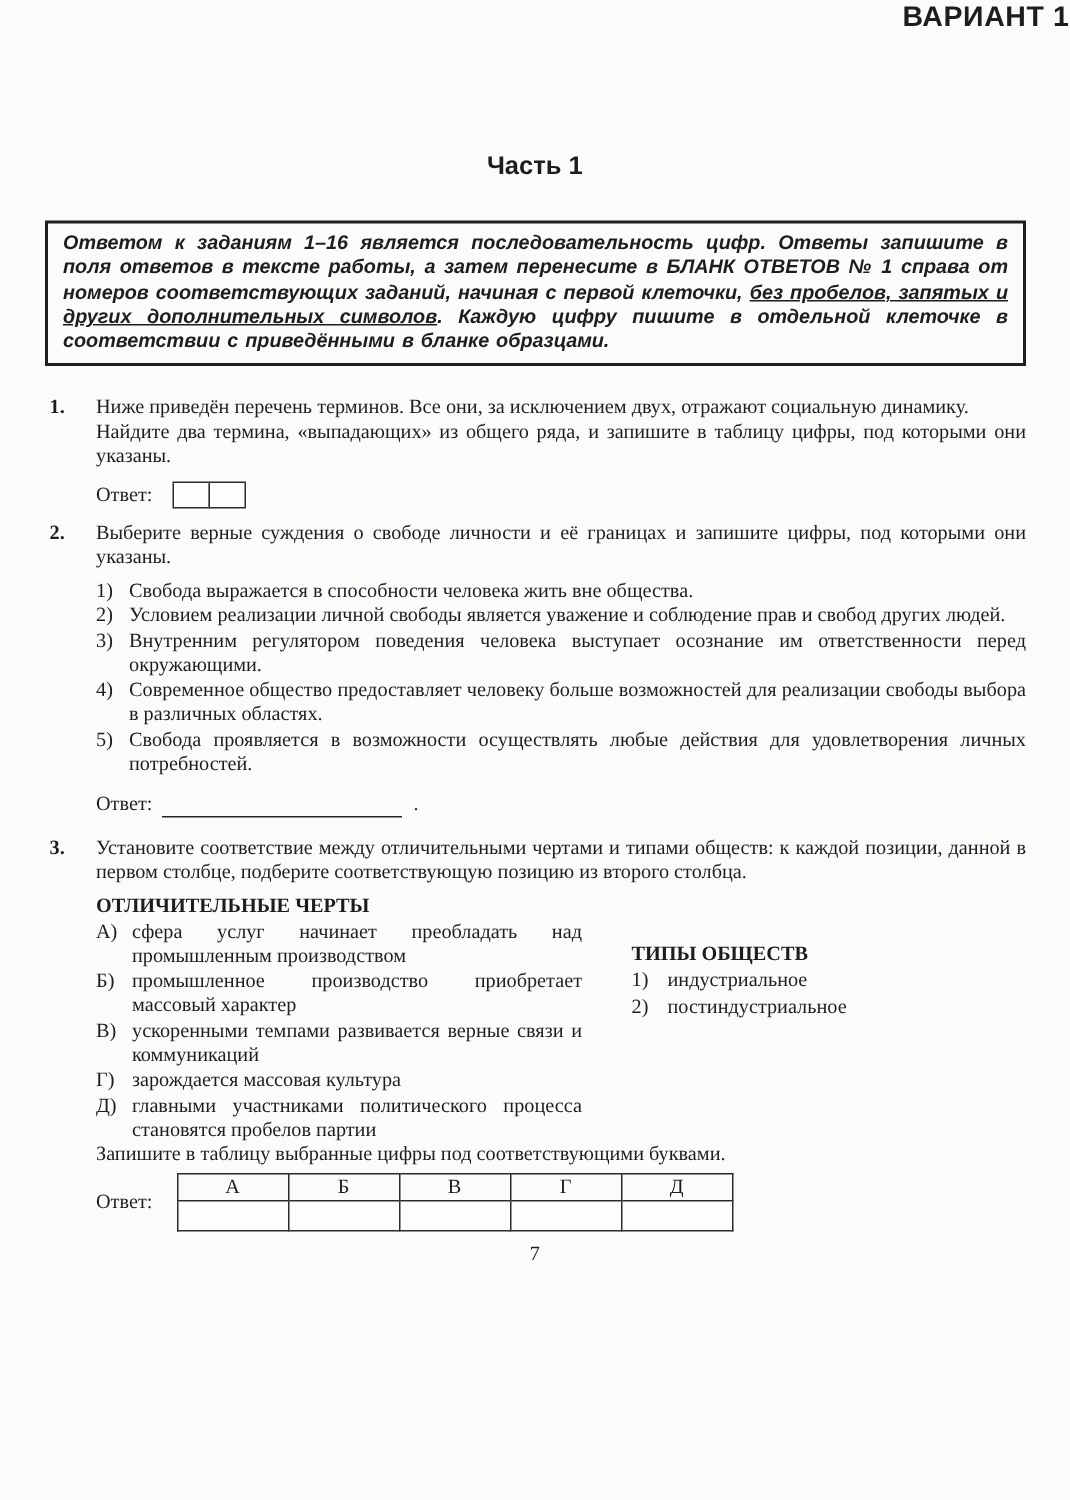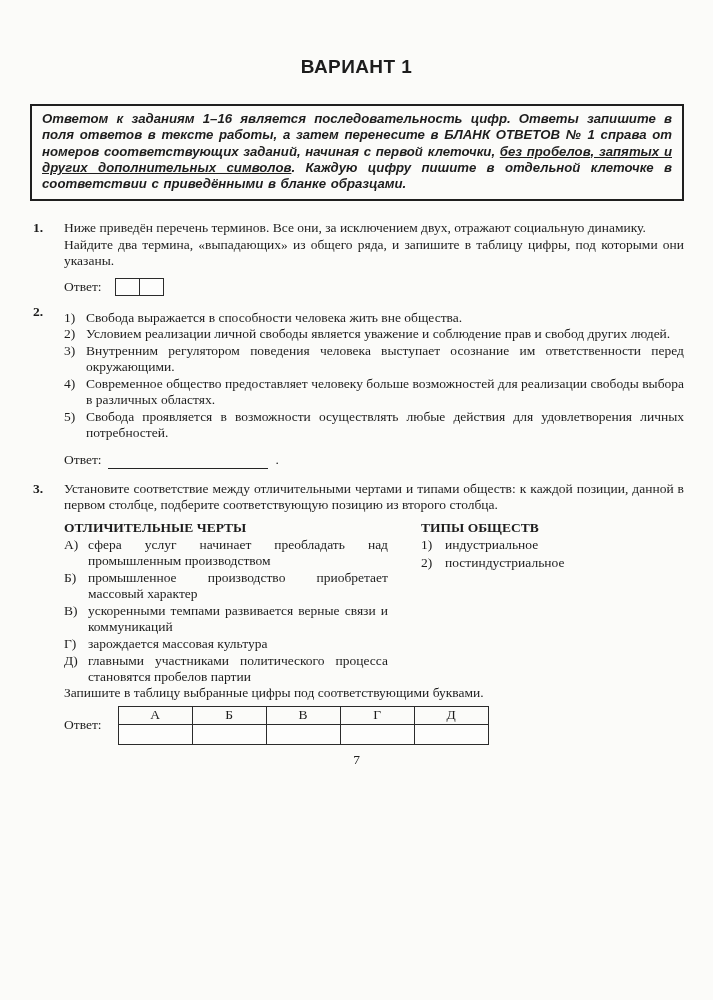--- a/index.html
+++ b/index.html
@@ -11,22 +11,21 @@
   }
   .page {
     width: 713px; height: 1000px;
     position: relative;
     color: #1d1d1d;
     font-family: "Liberation Serif", serif;
     font-size: 13.5px;
     line-height: 16.5px;
   }
   .variant-title {
-    padding-top: 55px;
-    text-align: center;
+    text-align: right;
     font-family: "Liberation Sans", sans-serif;
     font-weight: 700;
     font-size: 19px;
     line-height: 23px;
     letter-spacing: 0.4px;
   }
   .part-title {
     margin-top: 77px;
     text-align: center;
     font-family: "Liberation Sans", sans-serif;
@@ -69,21 +68,21 @@
   .option { display: flex; }
   .opt-marker { flex: 0 0 22px; }
   .opt-text { flex: 1; min-width: 0; text-align: justify; }
 
   .blank-row { margin-top: 10px; align-items: flex-end; height: 17px; }
   .answer-blank { width: 160px; height: 14px; border-bottom: 1px solid #242424; margin-left: 6px; }
   .answer-period { margin-left: 8px; }
 
   .match-cols { display: flex; margin-top: 6px; }
   .match-left { flex: 0 0 324px; }
-  .match-right { margin-left: 33px; flex: 1; min-width: 0; }
+  .match-right { margin-left: 33px; flex: 1; min-width: 0; margin-top: 32px; }
   .col-header { font-weight: 700; }
   .match-item { display: flex; line-height: 16px; margin-top: 1px; }
   .mi-marker { flex: 0 0 24px; }
   .mi-text { flex: 1; min-width: 0; text-align: justify; }
   .match-right .match-item { line-height: 16.5px; }
 
   .q3-task { margin-top: 5px; }
   .table-row { display: flex; align-items: center; margin-top: 4px; }
   .match-table { border-collapse: collapse; margin-left: 16px; }
   .match-table th {
@@ -94,20 +93,21 @@
 
   .page-number { text-align: center; margin-top: 7px; font-size: 13.5px; }
 </style>
 </head>
 <body>
 
 <div class="page">
 
   <div class="variant-title">ВАРИАНТ 1</div>
 
+  <div class="part-title">Часть 1</div>
 
   <div class="instruction-box"><span>Ответом к заданиям 1–16 является последовательность цифр. Ответы запишите в поля ответов в тексте работы, а затем перенесите в БЛАНК ОТВЕТОВ № 1 справа от номеров соответствующих заданий, начиная с первой клеточки, </span><span class="u">без пробелов, запятых и других дополнительных символов</span><span>. Каждую цифру пишите в отдельной клеточке в соответствии с приведёнными в бланке образцами.</span></div>
 
   <section class="question q1">
     <div class="q-num">1.</div>
     <div class="q-body">
       <p class="q-text">Ниже приведён перечень терминов. Все они, за исключением двух, отражают социальную динамику.</p>
       <p class="q-text task">Найдите два термина, «выпадающих» из общего ряда, и запишите в таблицу цифры, под которыми они указаны.</p>
       <div class="answer-row">
         <span class="answer-label">Ответ:</span>
@@ -115,20 +115,21 @@
           <span class="answer-cell"></span>
           <span class="answer-cell"></span>
         </span>
       </div>
     </div>
   </section>
 
   <section class="question q2">
     <div class="q-num">2.</div>
     <div class="q-body">
+      <p class="q-text">Выберите верные суждения о свободе личности и её границах и запишите цифры, под которыми они указаны.</p>
       <div class="options">
         <div class="option">
           <span class="opt-marker">1)</span>
           <span class="opt-text">Свобода выражается в способности человека жить вне общества.</span>
         </div>
         <div class="option">
           <span class="opt-marker">2)</span>
           <span class="opt-text">Условием реализации личной свободы является уважение и соблюдение прав и свобод других людей.</span>
         </div>
         <div class="option">

